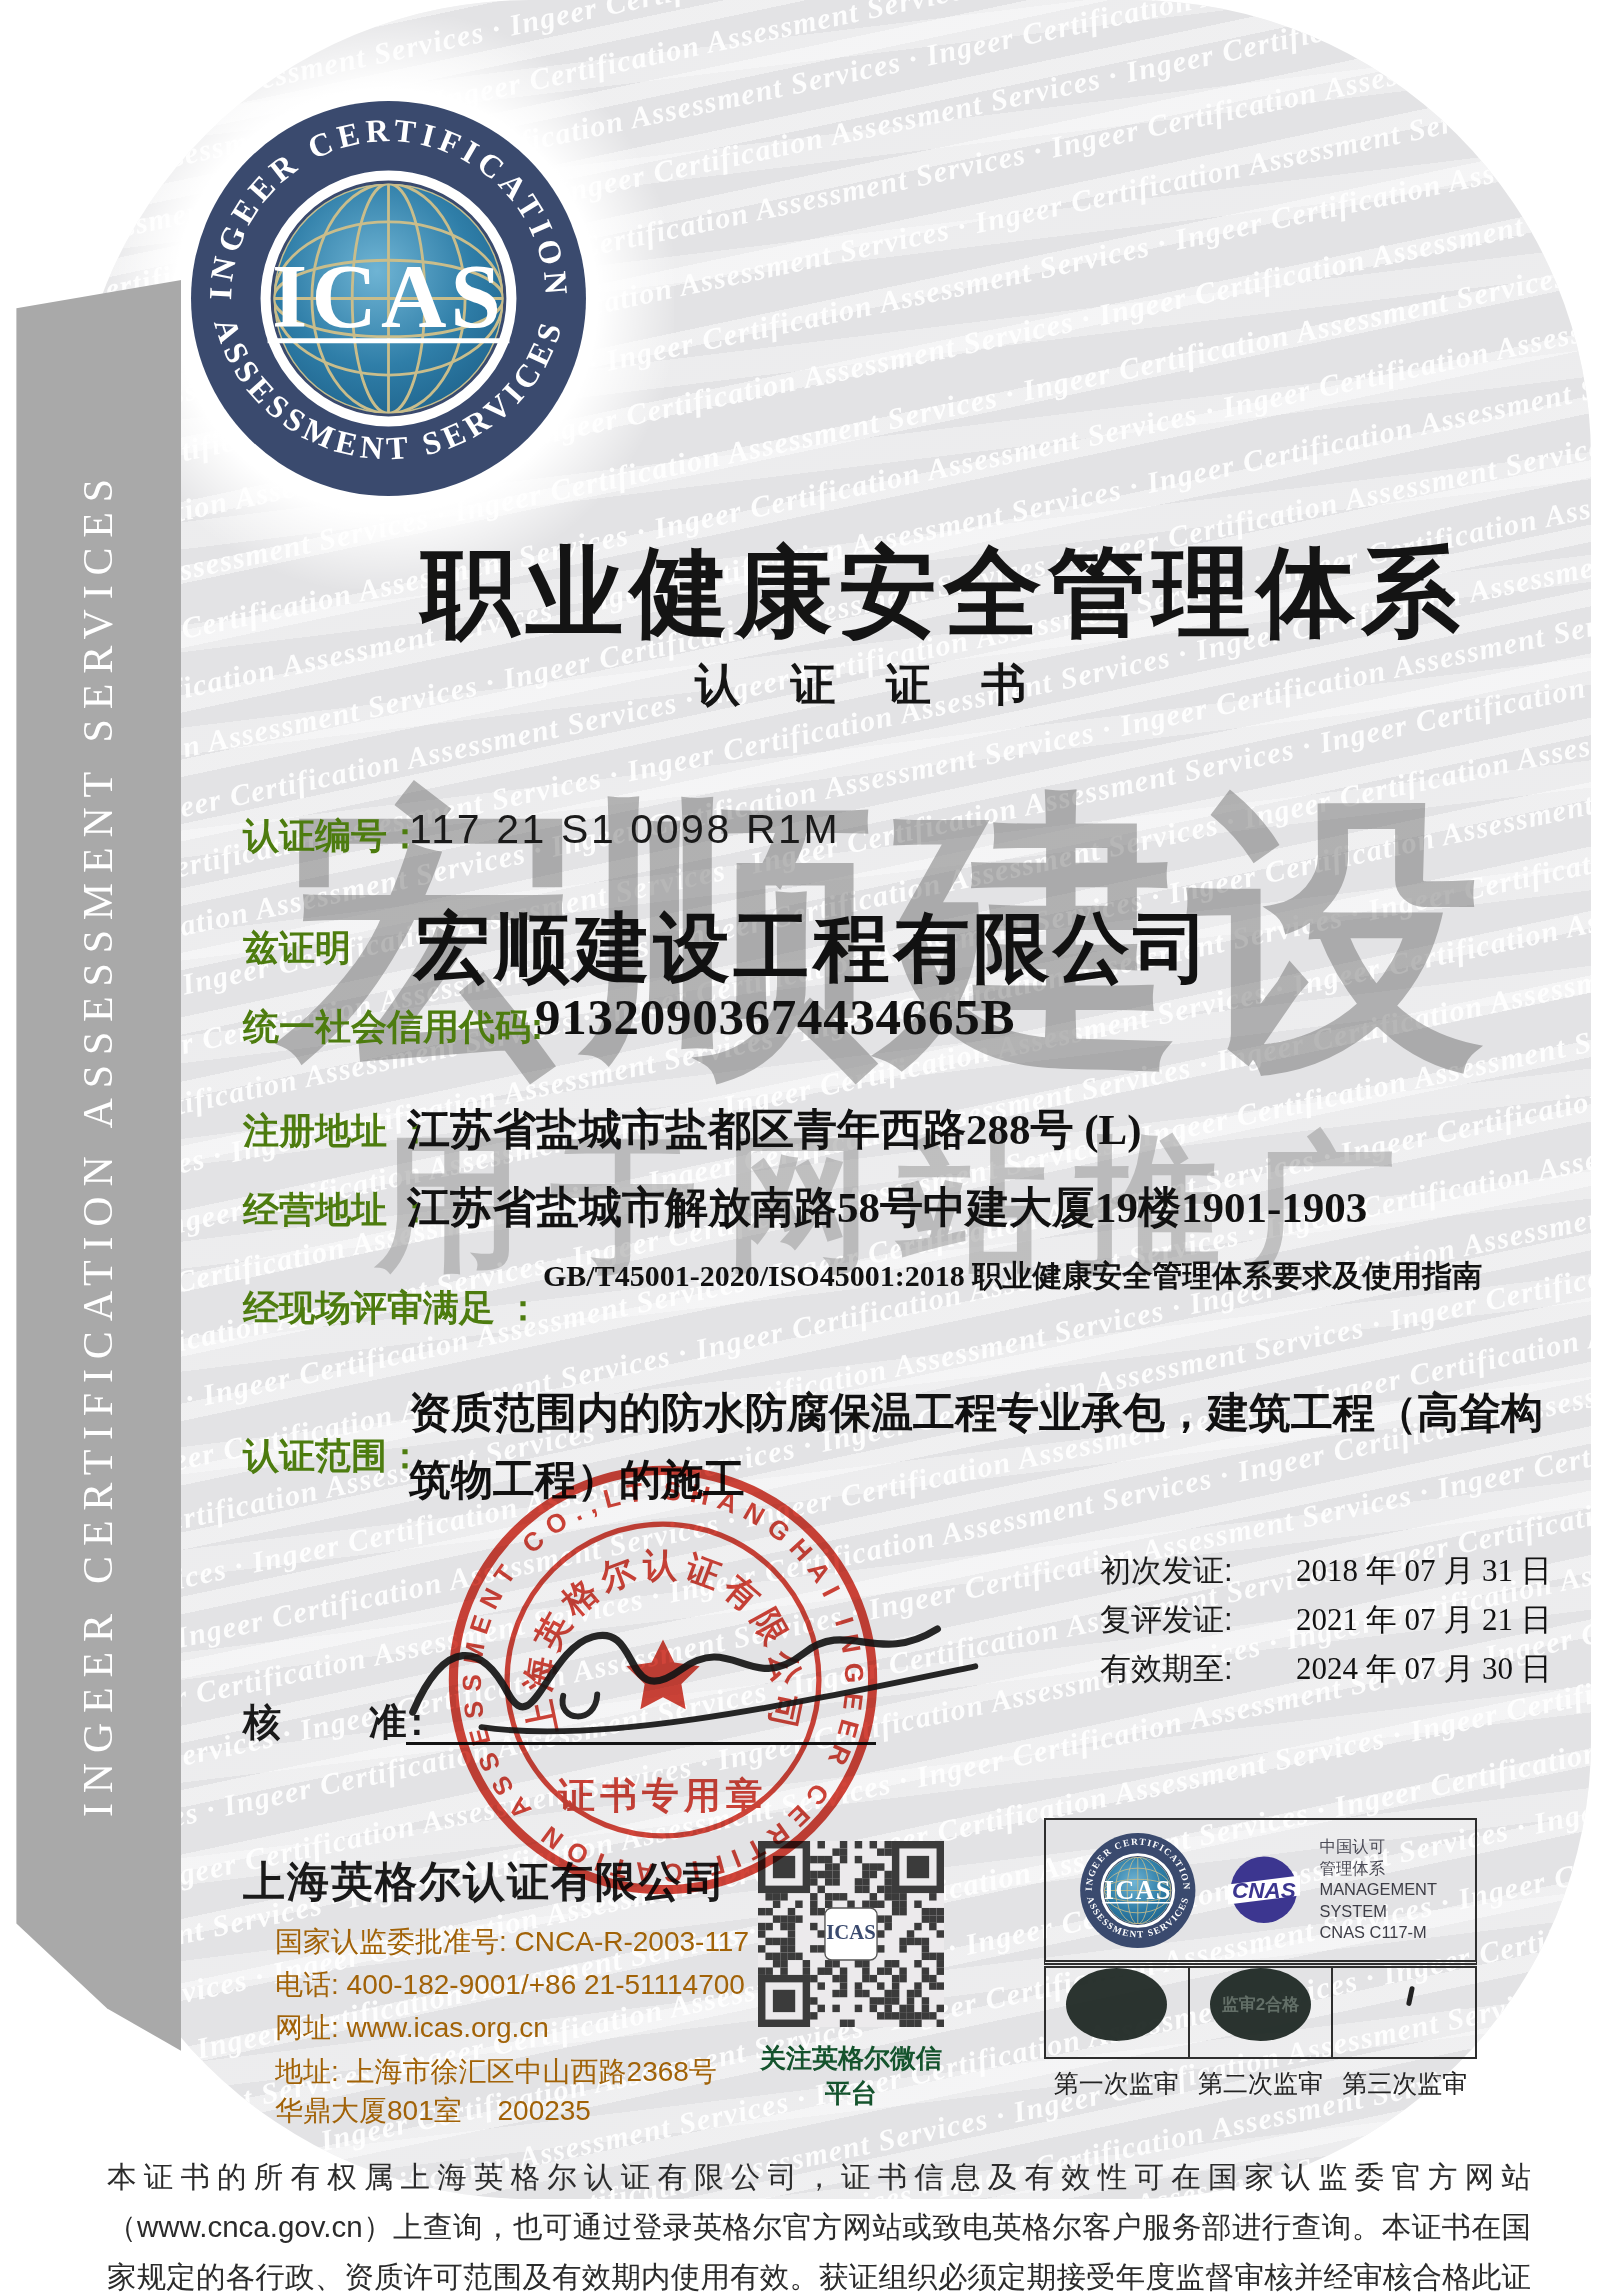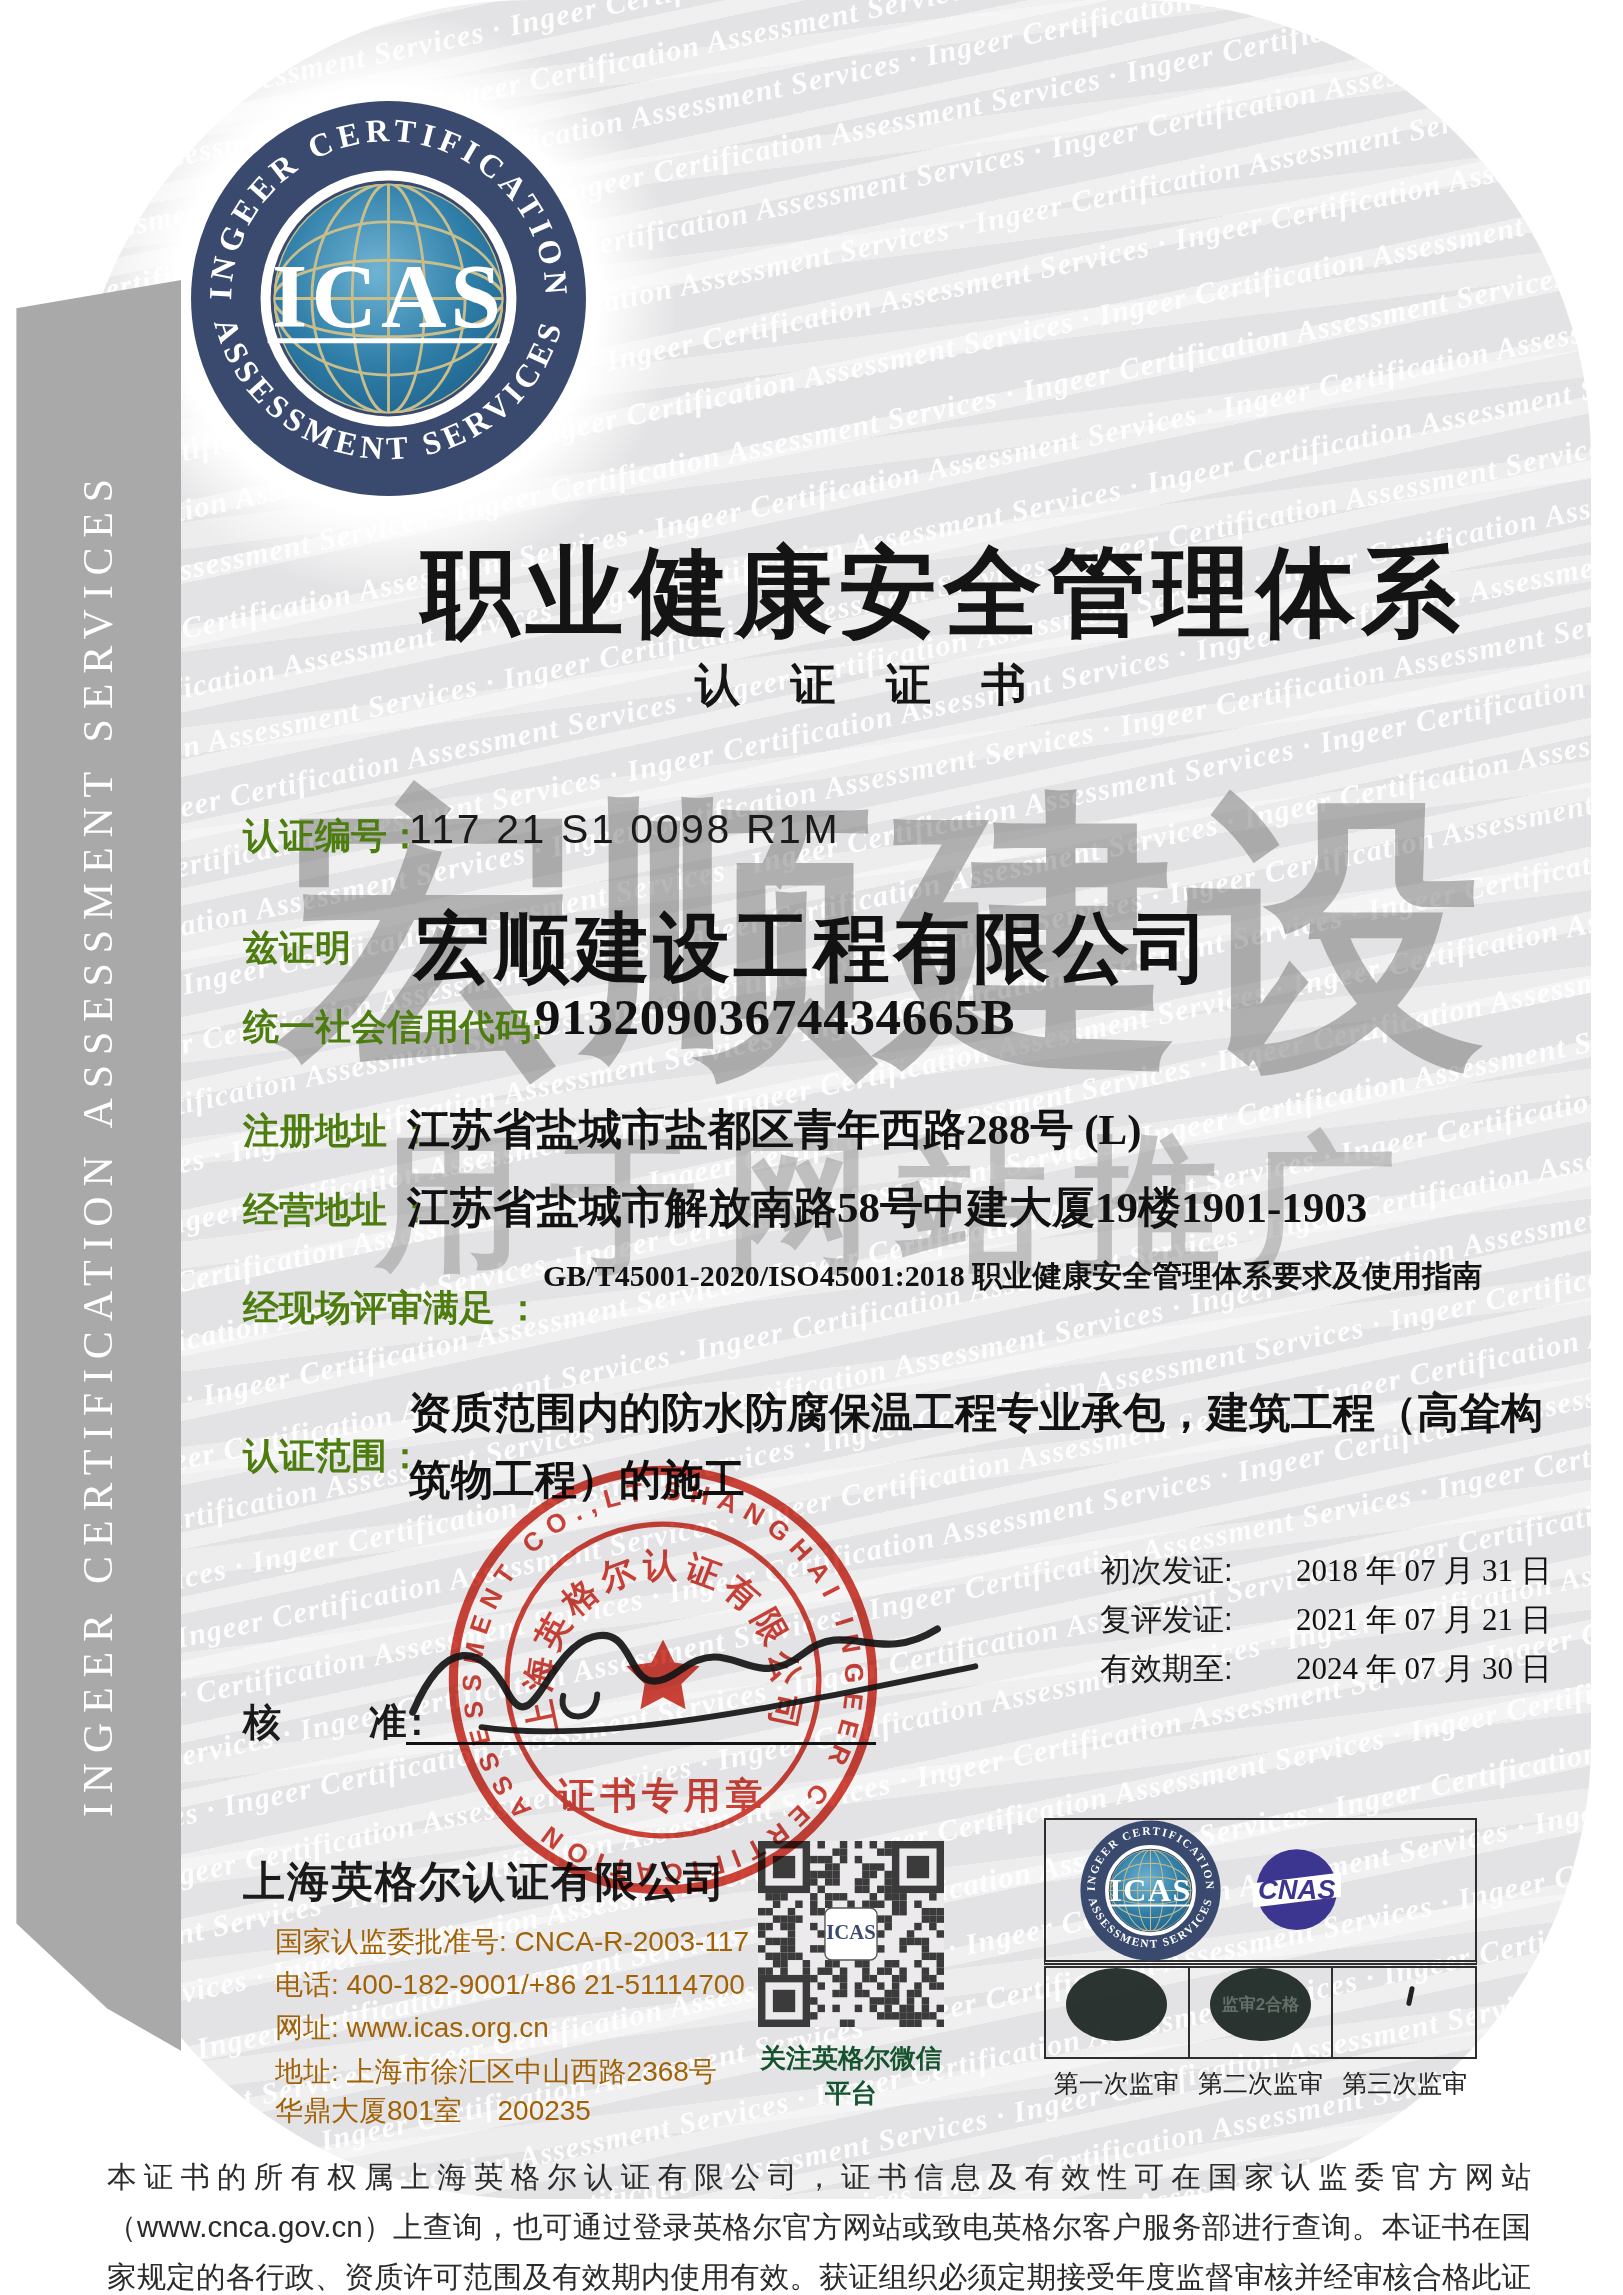--- a/index.html
+++ b/index.html
@@ -499,20 +499,26 @@
 
 <div class="acc-box" data-name="accreditation-box">
   <svg width="143" height="143" viewBox="0 0 200 200" style="margin-left:33px;" data-name="icas-logo-small">
     <use href="#icas-logo-def"></use>
   </svg>
   <svg width="88" height="88" viewBox="0 0 135 135" style="margin-left:31px;" data-name="cnas-logo">
     <circle cx="67" cy="67" r="62" fill="#3c3690"></circle>
     <rect x="-10" y="49" width="155" height="37" fill="#ffffff" transform="rotate(-7 67 67)"></rect>
     <text x="67" y="82" text-anchor="middle" font-size="42" font-weight="bold" font-style="italic" fill="#3c3690" font-family="Liberation Sans, DejaVu Sans, sans-serif" data-name="cnas-logo-text">CNAS</text>
   </svg>
+  <div class="cnas-text" style="margin-left:19.6px;" data-name="cnas-text-block">
+    <div data-name="cnas-line-cn1">中国认可</div>
+    <div data-name="cnas-line-cn2">管理体系</div>
+    <div class="en" data-name="cnas-line-en1">MANAGEMENT SYSTEM</div>
+    <div class="en" data-name="cnas-line-en2">CNAS C117-M</div>
+  </div>
 </div>
 
 <div class="audit-box" data-name="audit-stamp-box">
   <div class="audit-cell" data-name="audit-cell-1">
     <div class="oval" data-name="audit-stamp-1"></div>
   </div>
   <div class="audit-cell" data-name="audit-cell-2">
     <div class="oval" data-name="audit-stamp-2">
       <span class="oval-txt" data-name="audit-stamp-2-text">监审2合格</span>
     </div>

